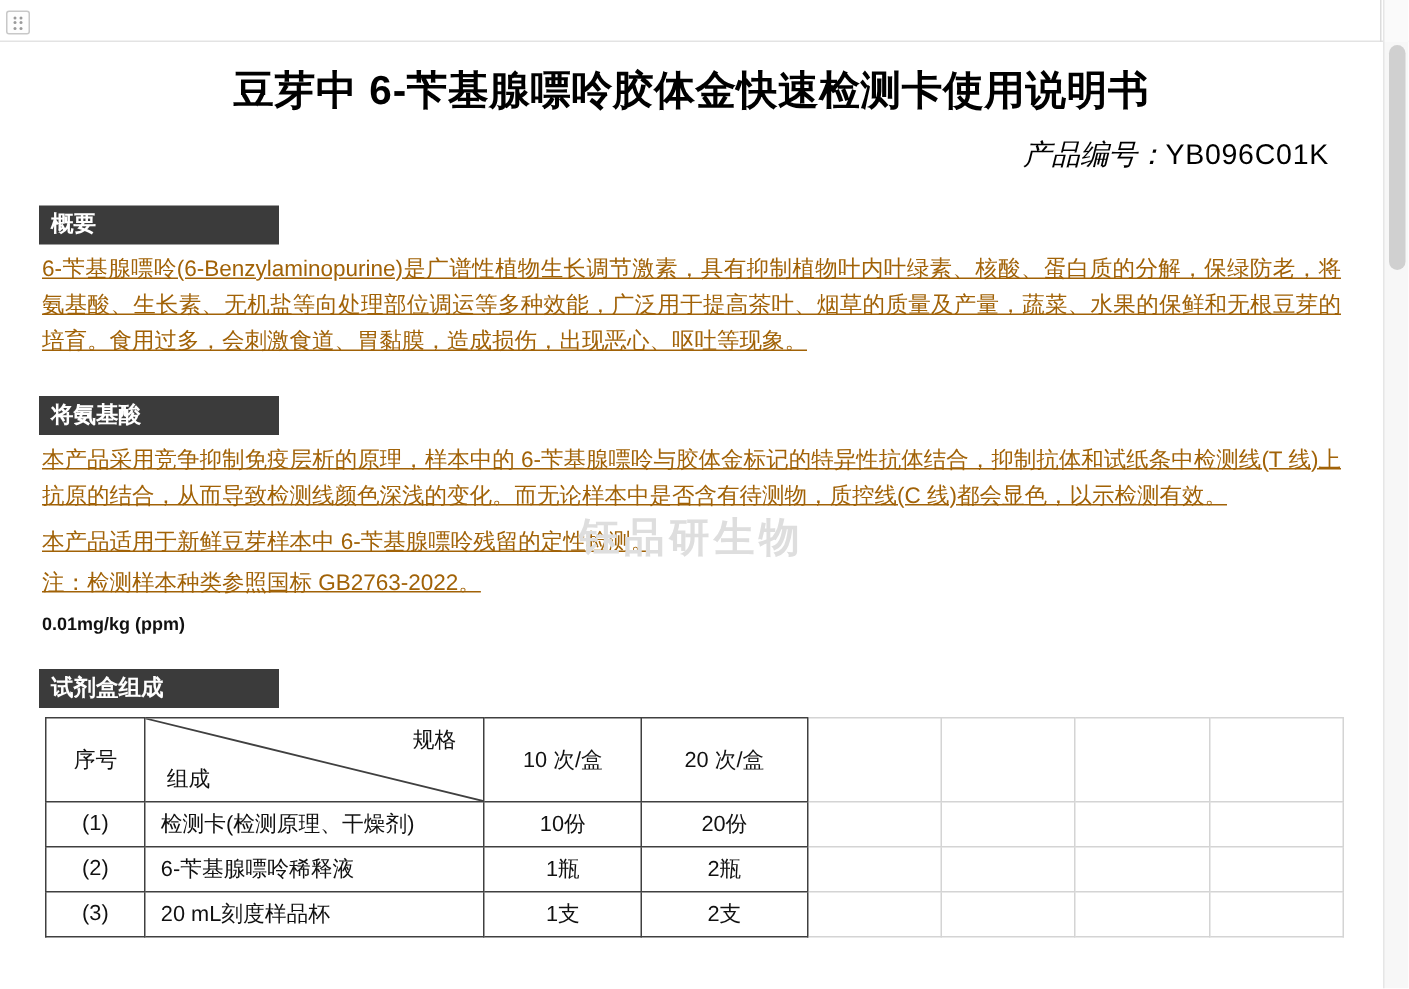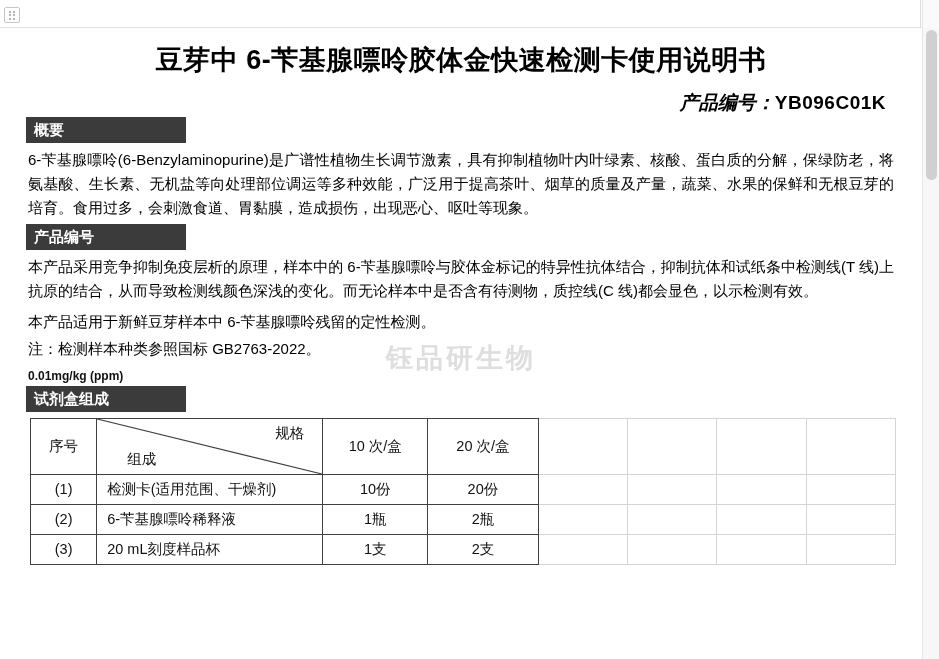--- a/index.html
+++ b/index.html
@@ -89,44 +89,45 @@
     font-size: 27px;
     font-weight: bold;
     color: #000;
     letter-spacing: 0.5px;
     line-height: 1.25;
   }
   .prodno {
     margin-top: 12px;
     text-align: right;
     font-size: 19px;
-    font-weight: bold;
+    font-weight: normal;
     font-style: italic;
     color: #000;
     padding-right: 10px;
   }
   .prodno .code { font-style: normal; letter-spacing: 0.5px; }
 
   .secthead {
-    margin-top: 1px;
+    margin-top: 21px;
     height: 26px;
     background: #3b3b3b;
     color: #ffffff;
     font-size: 15px;
     font-weight: bold;
     line-height: 26px;
     padding-left: 8px;
     width: 160px;
   }
   .sectbody {
     font-size: 15px;
-    color: #000000;
+    color: #a16207;
     line-height: 1.62;
     padding: 5px 2px 2px 2px;
     text-align: justify;
+    text-decoration: underline;
   }
   .sectbody p { margin: 0; }
   .sectbody p + p { margin-top: 2px; }
   .bigval {
     font-size: 12px; font-weight: bold; color: #111;
     padding: 6px 2px 2px 2px;
   }
 
   
   .watermark {
@@ -175,21 +176,20 @@
     position: absolute; left: 0; top: 0; width: 100%; height: 100%;
   }
   .hdrcell .diag svg { display: block; width: 100%; height: 100%; }
   .hdrcell .tr-label {
     position: absolute; right: 18px; top: 5px;
     font-size: 14.5px;
   }
   .hdrcell .bl-label {
     position: absolute; left: 14px; bottom: 5px;
     font-size: 14.5px;
-    margin-left: 16px;
   }
   .hdr-tall { height: 56px !important; }
 </style>
 </head>
 <body>
 
 <div id="page">
 
   <div class="topbar">
     <div class="topbar-handle">
@@ -217,21 +217,21 @@
 
       <div class="prodno">
         <span>产品编号：</span><span class="code">YB096C01K</span>
       </div>
 
       <div class="secthead">概要</div>
       <div class="sectbody">
         <p>6-苄基腺嘌呤(6-Benzylaminopurine)是广谱性植物生长调节激素，具有抑制植物叶内叶绿素、核酸、蛋白质的分解，保绿防老，将氨基酸、生长素、无机盐等向处理部位调运等多种效能，广泛用于提高茶叶、烟草的质量及产量，蔬菜、水果的保鲜和无根豆芽的培育。食用过多，会刺激食道、胃黏膜，造成损伤，出现恶心、呕吐等现象。</p>
       </div>
 
-      <div class="secthead">产品编号</div>
+      <div class="secthead">将氨基酸</div>
       <div class="sectbody">
         <p>本产品采用竞争抑制免疫层析的原理，样本中的 6-苄基腺嘌呤与胶体金标记的特异性抗体结合，抑制抗体和试纸条中检测线(T 线)上抗原的结合，从而导致检测线颜色深浅的变化。而无论样本中是否含有待测物，质控线(C 线)都会显色，以示检测有效。</p>
       </div>
 
       <div class="sectbody">
         <p>本产品适用于新鲜豆芽样本中 6-苄基腺嘌呤残留的定性检测。</p>
         <p>注：检测样本种类参照国标 GB2763-2022。</p>
       </div>
 
       <div class="bigval">0.01mg/kg (ppm)</div>
@@ -265,21 +265,21 @@
               <td class="hdr-tall">10 次/盒</td>
               <td class="hdr-tall">20 次/盒</td>
               <td class="blank hdr-tall"></td>
               <td class="blank hdr-tall"></td>
               <td class="blank hdr-tall"></td>
               <td class="blank hdr-tall"></td>
             </tr>
 
             <tr>
               <td>(1)</td>
-              <td class="left">检测卡(适用范围、干燥剂)</td>
+              <td class="left">检测卡(检测原理、干燥剂)</td>
               <td>10份</td>
               <td>20份</td>
               <td class="blank"></td>
               <td class="blank"></td>
               <td class="blank"></td>
               <td class="blank"></td>
             </tr>
 
             <tr>
               <td>(2)</td>

